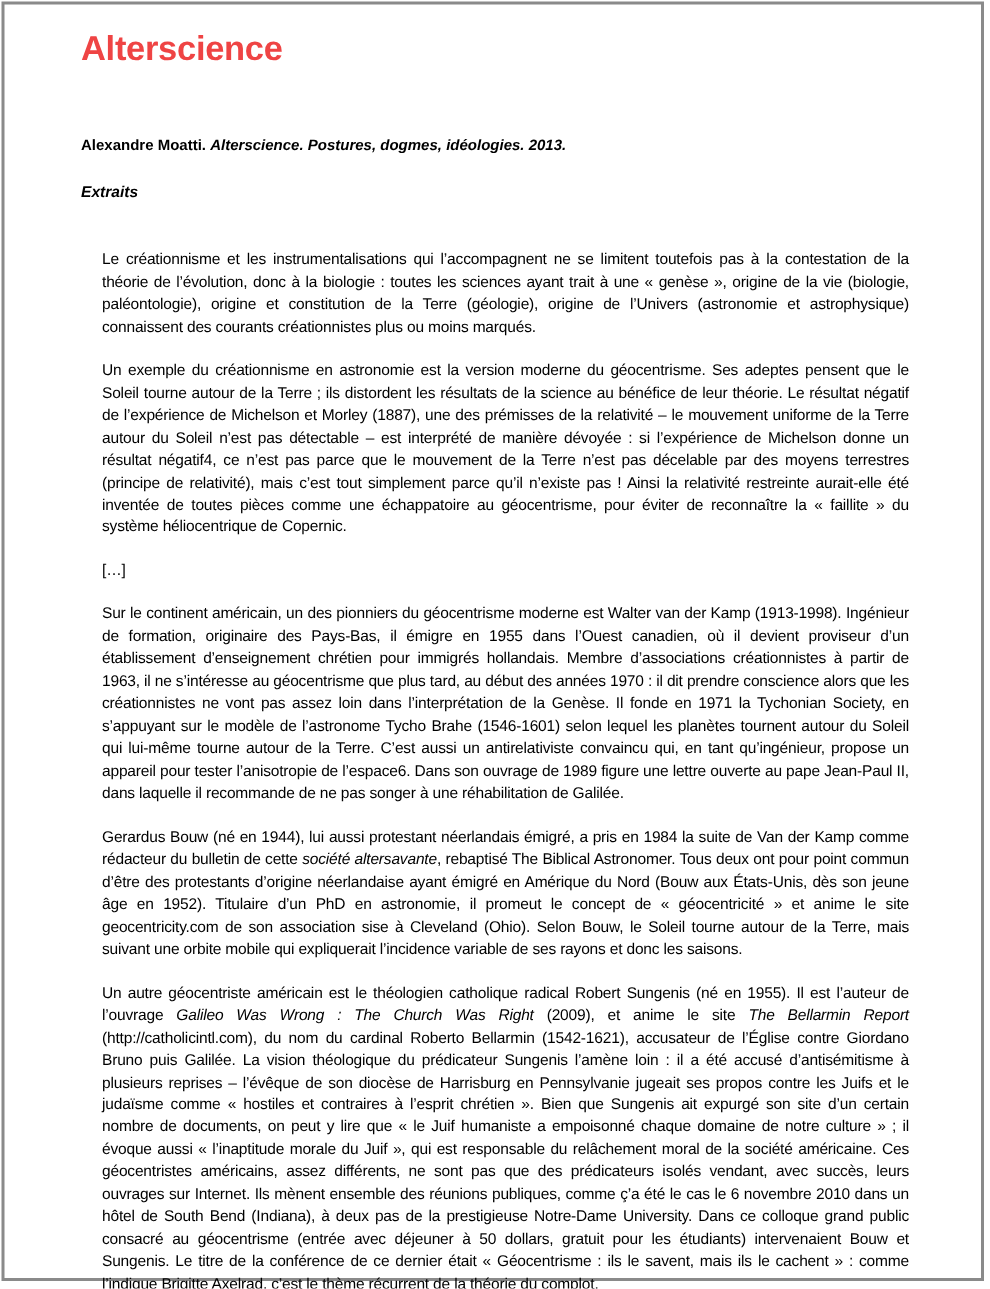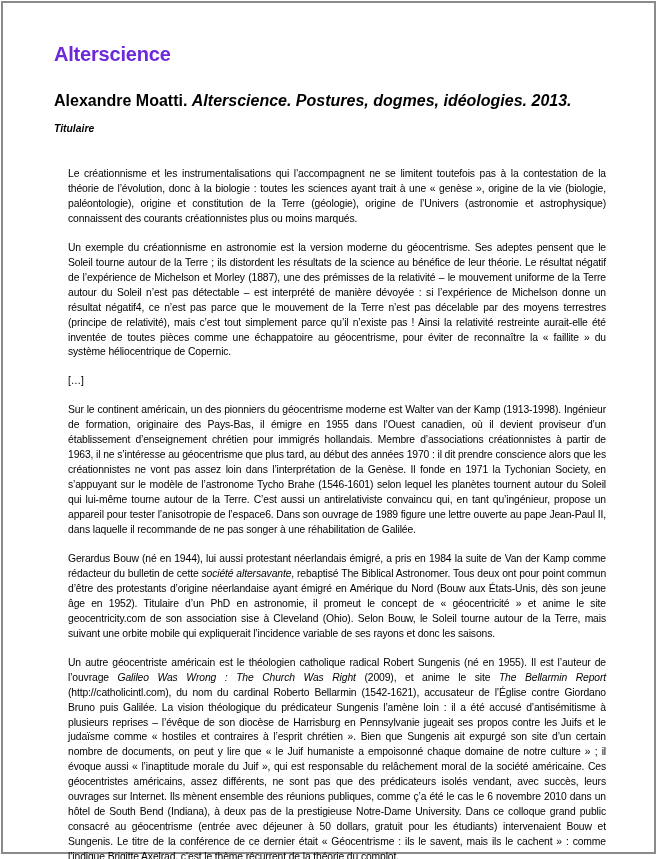--- a/index.html
+++ b/index.html
@@ -7,46 +7,46 @@
     .page {
       position: absolute; left: 1px; top: 1px; width: 655px; height: 853px;
       border: 2px solid #8a8a8a; border-bottom-width: 2px; box-sizing: border-box;
       background: #ffffff;
     }
     .content {
       position: absolute; left: 51px; top: 0; width: 566px;
       font-family: "Liberation Sans", sans-serif; color: #000;
     }
     .title {
-      position: absolute; top: 40px; left: 0;
-      font-size: 20px; font-weight: bold; color: #6d28d9; letter-spacing: -0.2px;
+      position: absolute; top: 16px; left: 0;
+      font-size: 23px; font-weight: bold; color: #ef4444; letter-spacing: -0.2px;
       font-family: "Liberation Sans", sans-serif;
     }
     .citation {
-      position: absolute; top: 89px; left: 0; font-size: 16px; font-weight: bold;
+      position: absolute; top: 89px; left: 0; font-size: 10px; font-weight: bold;
       white-space: nowrap;
     }
     .extraits {
       position: absolute; top: 120px; left: 0; font-size: 10.4px; font-weight: bold; font-style: italic;
     }
     .body-text {
       position: absolute; top: 150px; left: 0; width: 566px;
       font-size: 10.35px; line-height: 14.95px; text-align: justify; letter-spacing: -0.12px;
     }
     .body-text p { margin: 14px; }
     em { font-style: italic; }
   </style>
 </head>
 <body>
 
 <div class="page">
   <div class="content">
     <div class="title">Alterscience</div>
     <div class="citation"><span>Alexandre Moatti. </span><em>Alterscience. Postures, dogmes, idéologies. 2013.</em></div>
-    <div class="extraits">Titulaire</div>
+    <div class="extraits">Extraits</div>
     <div class="body-text" id="body-text">
         <p><span>Le créationnisme et les instrumentalisations qui l’accompagnent ne se limitent toutefois pas à la contestation de la théorie de l’évolution, donc à la biologie : toutes les sciences ayant trait à une « genèse », origine de la vie (biologie, paléontologie), origine et constitution de la Terre (géologie), origine de l’Univers (astronomie et astrophysique) connaissent des courants créationnistes plus ou moins marqués.</span></p>
         <p><span>Un exemple du créationnisme en astronomie est la version moderne du géocentrisme. Ses adeptes pensent que le Soleil tourne autour de la Terre ; ils distordent les résultats de la science au bénéfice de leur théorie. Le résultat négatif de l’expérience de Michelson et Morley (1887), une des prémisses de la relativité – le mouvement uniforme de la Terre autour du Soleil n’est pas détectable – est interprété de manière dévoyée : si l’expérience de Michelson donne un résultat négatif4, ce n’est pas parce que le mouvement de la Terre n’est pas décelable par des moyens terrestres (principe de relativité), mais c’est tout simplement parce qu’il n’existe pas ! Ainsi la relativité restreinte aurait-elle été inventée de toutes pièces comme une échappatoire au géocentrisme, pour éviter de reconnaître la « faillite » du système héliocentrique de Copernic.</span></p>
         <p><span>[…]</span></p>
         <p><span>Sur le continent américain, un des pionniers du géocentrisme moderne est Walter van der Kamp (1913-1998). Ingénieur de formation, originaire des Pays-Bas, il émigre en 1955 dans l’Ouest canadien, où il devient proviseur d’un établissement d’enseignement chrétien pour immigrés hollandais. Membre d’associations créationnistes à partir de 1963, il ne s’intéresse au géocentrisme que plus tard, au début des années 1970 : il dit prendre conscience alors que les créationnistes ne vont pas assez loin dans l’interprétation de la Genèse. Il fonde en 1971 la Tychonian Society, en s’appuyant sur le modèle de l’astronome Tycho Brahe (1546-1601) selon lequel les planètes tournent autour du Soleil qui lui-même tourne autour de la Terre. C’est aussi un antirelativiste convaincu qui, en tant qu’ingénieur, propose un appareil pour tester l’anisotropie de l’espace6. Dans son ouvrage de 1989 figure une lettre ouverte au pape Jean-Paul II, dans laquelle il recommande de ne pas songer à une réhabilitation de Galilée.</span></p>
         <p><span>Gerardus Bouw (né en 1944), lui aussi protestant néerlandais émigré, a pris en 1984 la suite de Van der Kamp comme rédacteur du bulletin de cette </span><em>société altersavante</em><span>, rebaptisé The Biblical Astronomer. Tous deux ont pour point commun d’être des protestants d’origine néerlandaise ayant émigré en Amérique du Nord (Bouw aux États-Unis, dès son jeune âge en 1952). Titulaire d’un PhD en astronomie, il promeut le concept de « géocentricité » et anime le site geocentricity.com de son association sise à Cleveland (Ohio). Selon Bouw, le Soleil tourne autour de la Terre, mais suivant une orbite mobile qui expliquerait l’incidence variable de ses rayons et donc les saisons.</span></p>
         <p><span>Un autre géocentriste américain est le théologien catholique radical Robert Sungenis (né en 1955). Il est l’auteur de l’ouvrage </span><em>Galileo Was Wrong : The Church Was Right</em><span> (2009), et anime le site </span><em>The Bellarmin Report</em><span> (http://catholicintl.com), du nom du cardinal Roberto Bellarmin (1542-1621), accusateur de l’Église contre Giordano Bruno puis Galilée. La vision théologique du prédicateur Sungenis l’amène loin : il a été accusé d’antisémitisme à plusieurs reprises – l’évêque de son diocèse de Harrisburg en Pennsylvanie jugeait ses propos contre les Juifs et le judaïsme comme « hostiles et contraires à l’esprit chrétien ». Bien que Sungenis ait expurgé son site d’un certain nombre de documents, on peut y lire que « le Juif humaniste a empoisonné chaque domaine de notre culture » ; il évoque aussi « l’inaptitude morale du Juif », qui est responsable du relâchement moral de la société américaine. Ces géocentristes américains, assez différents, ne sont pas que des prédicateurs isolés vendant, avec succès, leurs ouvrages sur Internet. Ils mènent ensemble des réunions publiques, comme ç’a été le cas le 6 novembre 2010 dans un hôtel de South Bend (Indiana), à deux pas de la prestigieuse Notre-Dame University. Dans ce colloque grand public consacré au géocentrisme (entrée avec déjeuner à 50 dollars, gratuit pour les étudiants) intervenaient Bouw et Sungenis. Le titre de la conférence de ce dernier était « Géocentrisme : ils le savent, mais ils le cachent » : comme l’indique Brigitte Axelrad, c’est le thème récurrent de la théorie du complot.</span></p>
       </div>
   </div>
 </div>

